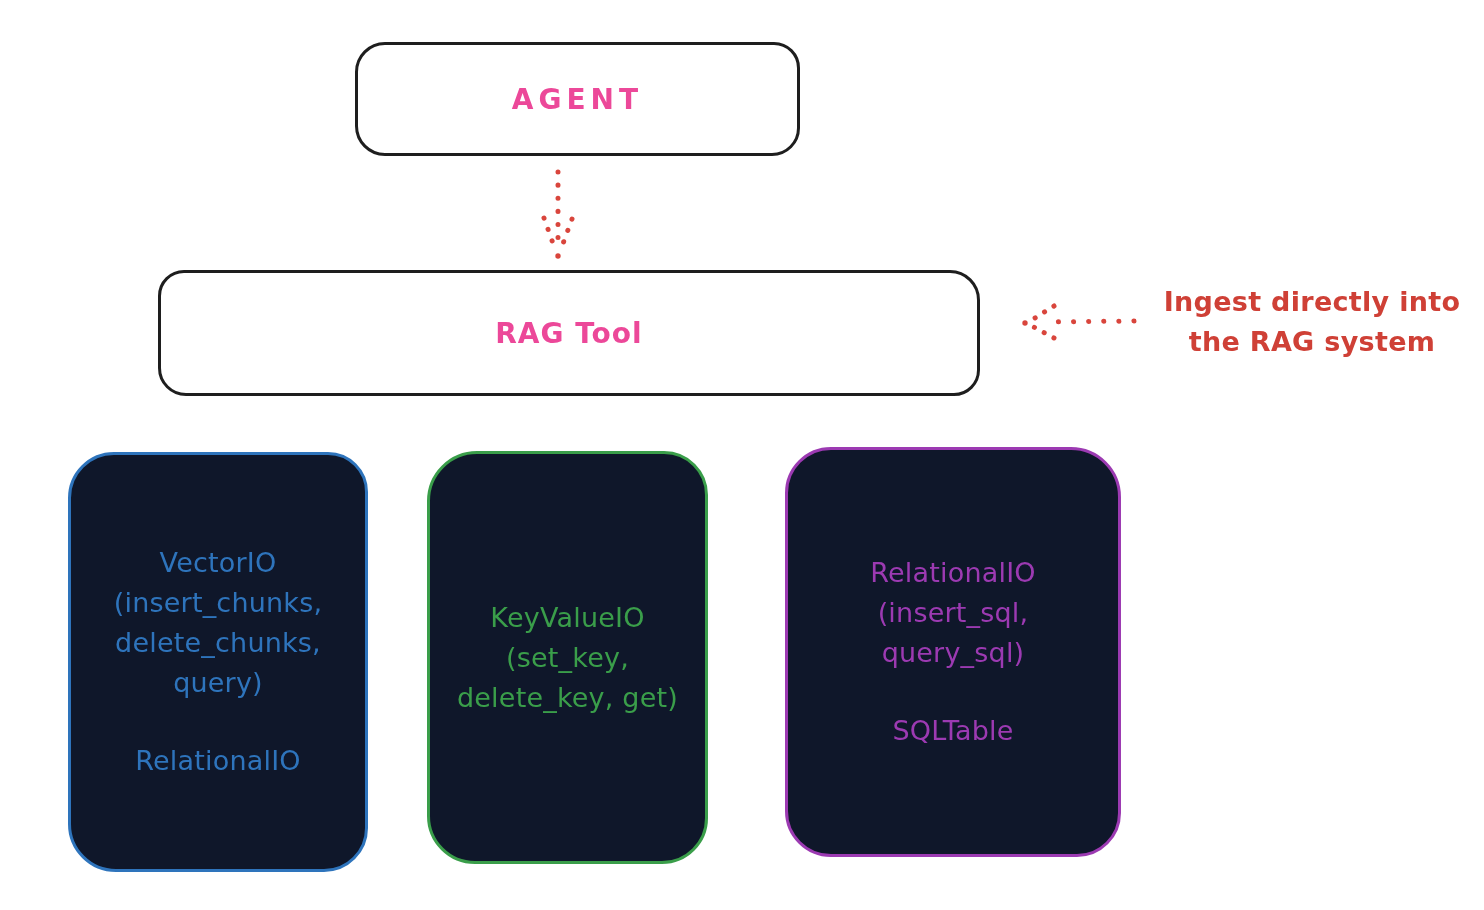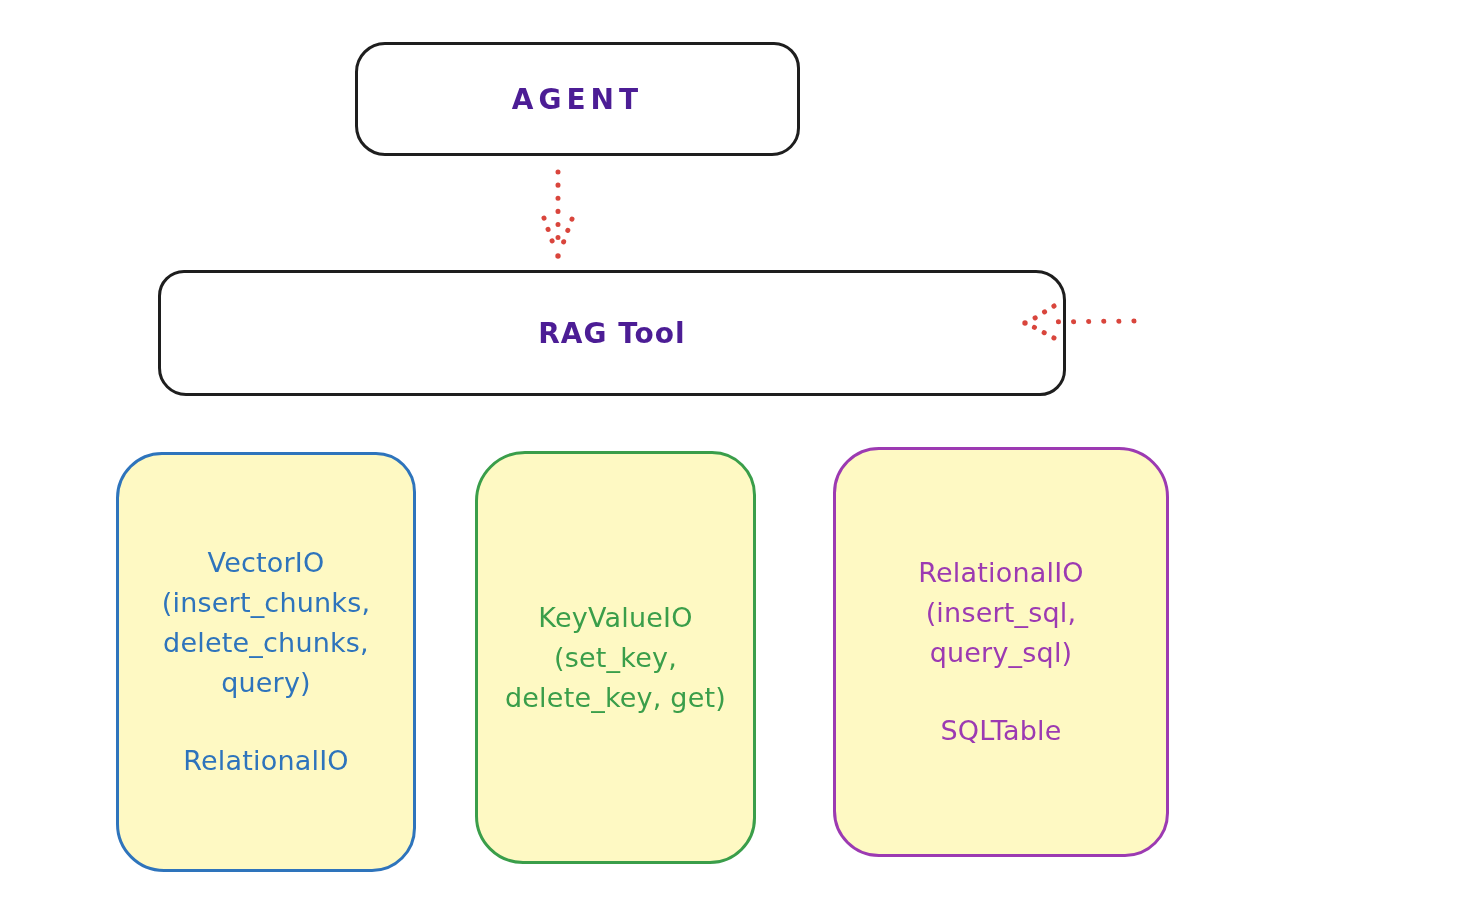--- a/index.html
+++ b/index.html
@@ -17,52 +17,51 @@
   }
   .node {
     position: absolute;
     box-sizing: border-box;
     border: 3.5px solid #1e1e1e;
     border-radius: 28px;
     background: #ffffff;
     display: flex;
     align-items: center;
     justify-content: center;
-    color: #4c1d95;
+    color: #ec4899;
   }
   .node .node-label {
     font-size: 28px;
     font-weight: bold;
     letter-spacing: 1px;
     white-space: nowrap;
   }
   .agent-box {
     left: 355px; top: 42px;
     width: 445px; height: 114px;
     border-radius: 30px 26px 28px 30px;
   }
   .agent-box .node-label { letter-spacing: 5px; }
   .rag-box {
     left: 158px; top: 270px;
-    width: 908px; height: 126px;
+    width: 822px; height: 126px;
     border-radius: 26px 30px 26px 28px;
   }
   .backend-box {
     position: absolute;
     box-sizing: border-box;
     border-radius: 44px;
     border: 3.5px solid;
-    background: #fef9c3;
+    background: #0f172a;
     display: flex;
     flex-direction: column;
     align-items: center;
     justify-content: center;
     gap: 38px;
     text-align: center;
-    margin-left: 48px;
   }
   .backend-box .io-text {
     white-space: pre-line;
     font-size: 27px;
     line-height: 40px;
     letter-spacing: 0.2px;
   }
   .backend-box .index-label {
     font-size: 27px;
     line-height: 40px;
@@ -124,20 +123,22 @@
       <circle cx="558" cy="256" r="2.7" fill="#d9453c" stroke="none"></circle>
     </g>
     <g stroke="#d9453c" stroke-width="5" stroke-linecap="round" fill="none">
       <line x1="1134" y1="321" x2="1046" y2="322" stroke-dasharray="0.1 15"></line>
       <line x1="1054" y1="306" x2="1030" y2="321" stroke-dasharray="0.1 11"></line>
       <line x1="1054" y1="338" x2="1030" y2="325" stroke-dasharray="0.1 11"></line>
       <circle cx="1025" cy="323" r="2.7" fill="#d9453c" stroke="none"></circle>
     </g>
   </svg>
 
+  <div class="annotation">Ingest directly into
+the RAG system</div>
 
   <div class="backend-box backend-vector">
     <div class="io-text">VectorIO
 (insert_chunks,
 delete_chunks,
 query)</div>
     <div class="index-label">RelationalIO</div>
   </div>
 
   <div class="backend-box backend-keyvalue">

